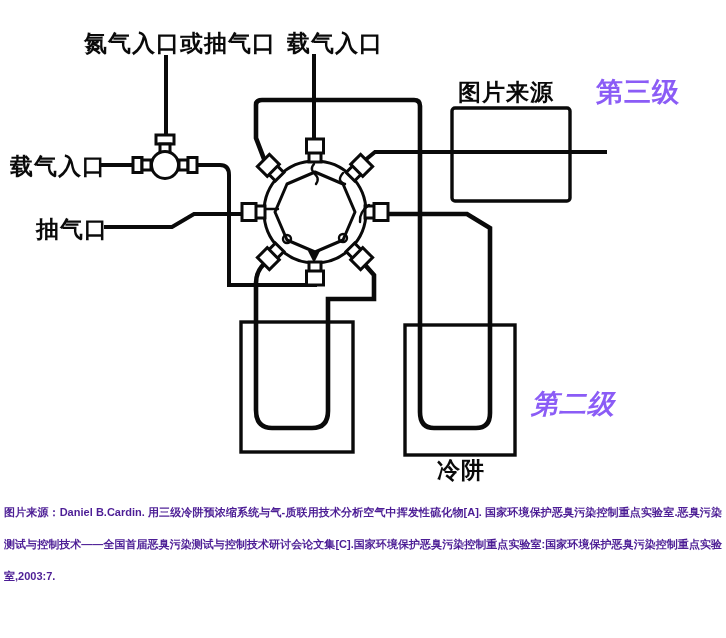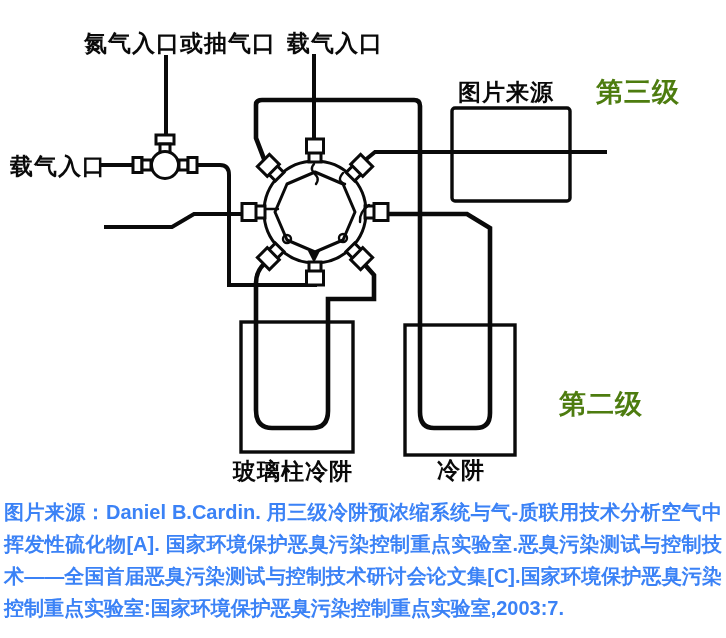--- a/index.html
+++ b/index.html
@@ -4,24 +4,24 @@
 <style>
   html,body{margin:0;padding:0;background:#fff;}
   #scene{
     position:relative;width:726px;height:638px;background:#fff;overflow:hidden;
     font-family:"Liberation Sans","DejaVu Sans",sans-serif;color:#0a0a0a;
   }
   #diagram-svg{position:absolute;left:0;top:0;}
   .lbl{position:absolute;font-weight:700;white-space:nowrap;color:#0a0a0a;}
   .lbl.big{font-size:23px;letter-spacing:1px;}
   .stage{position:absolute;font-weight:800;font-size:27px;letter-spacing:1px;
-         color:#4d7c0f;white-space:nowrap;}
+         color:#8b5cf6;white-space:nowrap;}
   #caption{
     position:absolute;left:4px;top:496px;width:718px;
-    font-size:20px;font-weight:700;line-height:32px;color:#3b82f6;
+    font-size:11px;font-weight:700;line-height:32px;color:#4c1d95;
     text-align:justify;
   }
   svg .tube{fill:none;stroke:#0a0a0a;stroke-width:4;stroke-linecap:square;stroke-linejoin:miter;}
   svg .tube-thick{fill:none;stroke:#0a0a0a;stroke-width:4.6;stroke-linecap:square;}
   svg .box{fill:none;stroke:#0a0a0a;stroke-width:3.4;}
   svg .fit{fill:#fff;stroke:#0a0a0a;stroke-width:3;}
   svg .ring{fill:none;stroke:#0a0a0a;stroke-width:3;stroke-linejoin:round;}
   svg .deco{fill:none;stroke:#0a0a0a;stroke-width:2.4;stroke-linecap:round;}
 </style>
 </head>
@@ -106,21 +106,21 @@
         <circle class="deco" cx="287" cy="239" r="4"></circle>
         <circle class="deco" cx="343" cy="238" r="4"></circle>
         <polygon points="308,251 320,251 314,263" fill="#0a0a0a"></polygon>
       </g>
     </g>
   </svg>
 
   <div class="lbl big" style="left:84px;top:28px;">氮气入口或抽气口</div>
   <div class="lbl big" style="left:287px;top:28px;">载气入口</div>
   <div class="lbl big" style="left:10px;top:151px;">载气入口</div>
+  <div class="lbl big" style="left:36px;top:214px;">抽气口</div>
   <div class="lbl big" style="left:458px;top:77px;">图片来源</div>
   <div class="stage" style="left:596px;top:74px;">第三级</div>
-  <div class="stage" style="left:559px;top:386px;">第二级</div>
-  <div class="lbl big" style="left:233px;top:456px;">玻璃柱冷阱</div>
+  <div class="stage" style="left:531px;top:386px;font-style:italic;">第二级</div>
   <div class="lbl big" style="left:437px;top:455px;">冷阱</div>
 
   <div id="caption">图片来源：Daniel B.Cardin. 用三级冷阱预浓缩系统与气-质联用技术分析空气中挥发性硫化物[A]. 国家环境保护恶臭污染控制重点实验室.恶臭污染测试与控制技术——全国首届恶臭污染测试与控制技术研讨会论文集[C].国家环境保护恶臭污染控制重点实验室:国家环境保护恶臭污染控制重点实验室,2003:7.</div>
 
 </div>
 
 </body></html>

